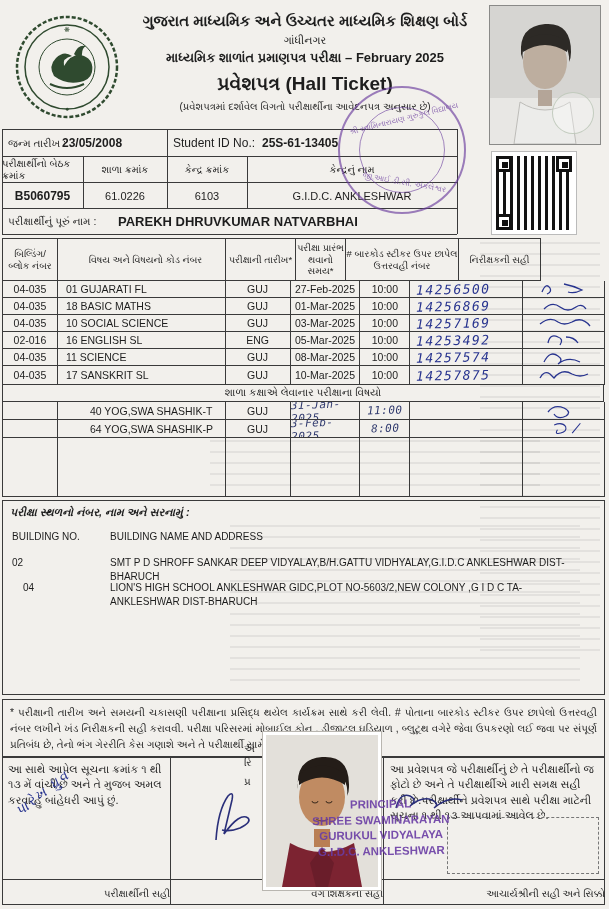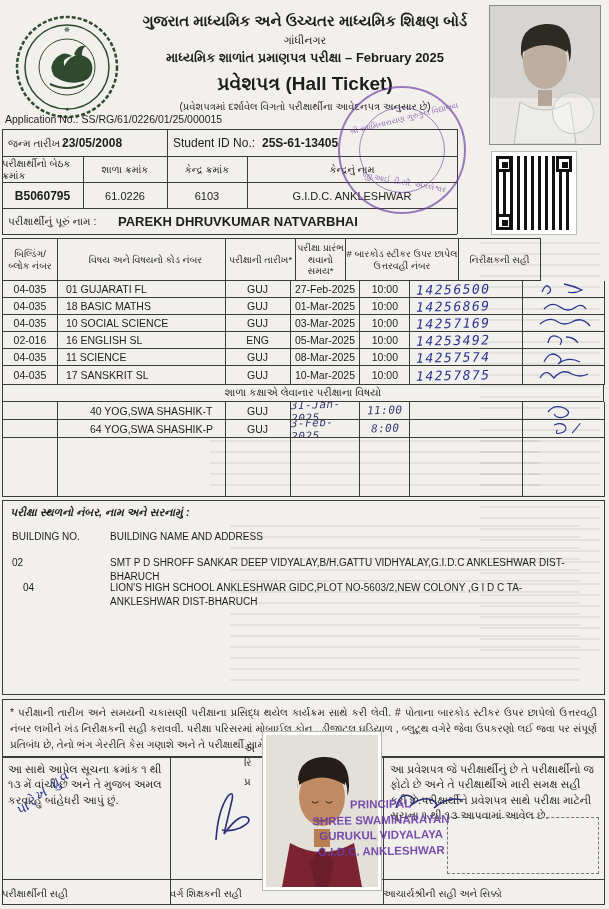--- a/index.html
+++ b/index.html
@@ -61,21 +61,21 @@
   
   .venue-title { font-size:11px; font-weight:bold;font-style:italic; }
   .venue-h { font-size:10px; }
   .venue-addr { font-size:10px; line-height:1.35; }
 
   
   .note { font-size:10.3px; line-height:1.55; text-align:justify; }
 
   
   .smalltxt { font-size:11px; line-height:1.4; }
-  .label-strip { position:absolute; font-size:10px; text-align:left; }
+  .label-strip { position:absolute; font-size:10px; text-align:right; }
   .photo-bottom { left:262px; top:731px; width:120px; height:160px; background:#fff; border:1px solid #b9b6b0; padding:3px; z-index:3; }
   .principal-stamp { left:296px; top:797px; width:170px; text-align:center; color:#6a3da5; font-weight:bold; font-size:11.5px; line-height:1.35; z-index:6; opacity:.9; transform:rotate(-1deg); }
   .dotted-box { left:447px; top:817px; width:152px; height:57px; border:1px dashed #777; z-index:2; }
   .cand-sig { left:12px; top:806px; color:#28348f; font-size:14px; font-style:italic; transform:rotate(-38deg); transform-origin:left top; letter-spacing:2px; z-index:4; }
   .frag { position:absolute; font-size:10.3px; z-index:1; }
 
   
   .ghost { position:absolute; opacity:.10; filter:blur(.6px);
     background:repeating-linear-gradient(0deg,transparent 0 9px,#6a6a6a 9px 11px); }
 </style>
@@ -100,21 +100,20 @@
   </svg>
 
   <div class="abs title-block">
     <div class="t1 gu">ગુજરાત માધ્યમિક અને ઉચ્ચતર માધ્યમિક શિક્ષણ બોર્ડ</div>
     <div class="t2 gu">ગાંધીનગર</div>
     <div class="t3 gu">માધ્યમિક શાળાંત પ્રમાણપત્ર પરીક્ષા – February 2025</div>
     <div class="t4 gu">પ્રવેશપત્ર (Hall Ticket)</div>
     <div class="t5 gu">(પ્રવેશપત્રમાં દર્શાવેલ વિગતો પરીક્ષાર્થીના આવેદનપત્ર અનુસાર છે)</div>
   </div>
 
-  <div class="abs appno">Application No.: SS/RG/61/0226/01/25/000015</div>
 
   <div class="abs stamp-circle">
     <div class="inner"></div>
     <div class="stamp-arc" style="left:8px;top:26px;transform:rotate(-14deg);">શ્રી સ્વામિનારાયણ ગુરુકુલ વિદ્યાલય</div>
     <div class="stamp-arc" style="left:22px;bottom:24px;transform:rotate(10deg);">જી.આઈ.ડી.સી. અંકલેશ્વર</div>
   </div>
 
   <div class="abs photo-top">
     <svg width="110" height="138" viewBox="0 0 110 138">
       <rect width="110" height="138" fill="#d6d5d2"></rect>

